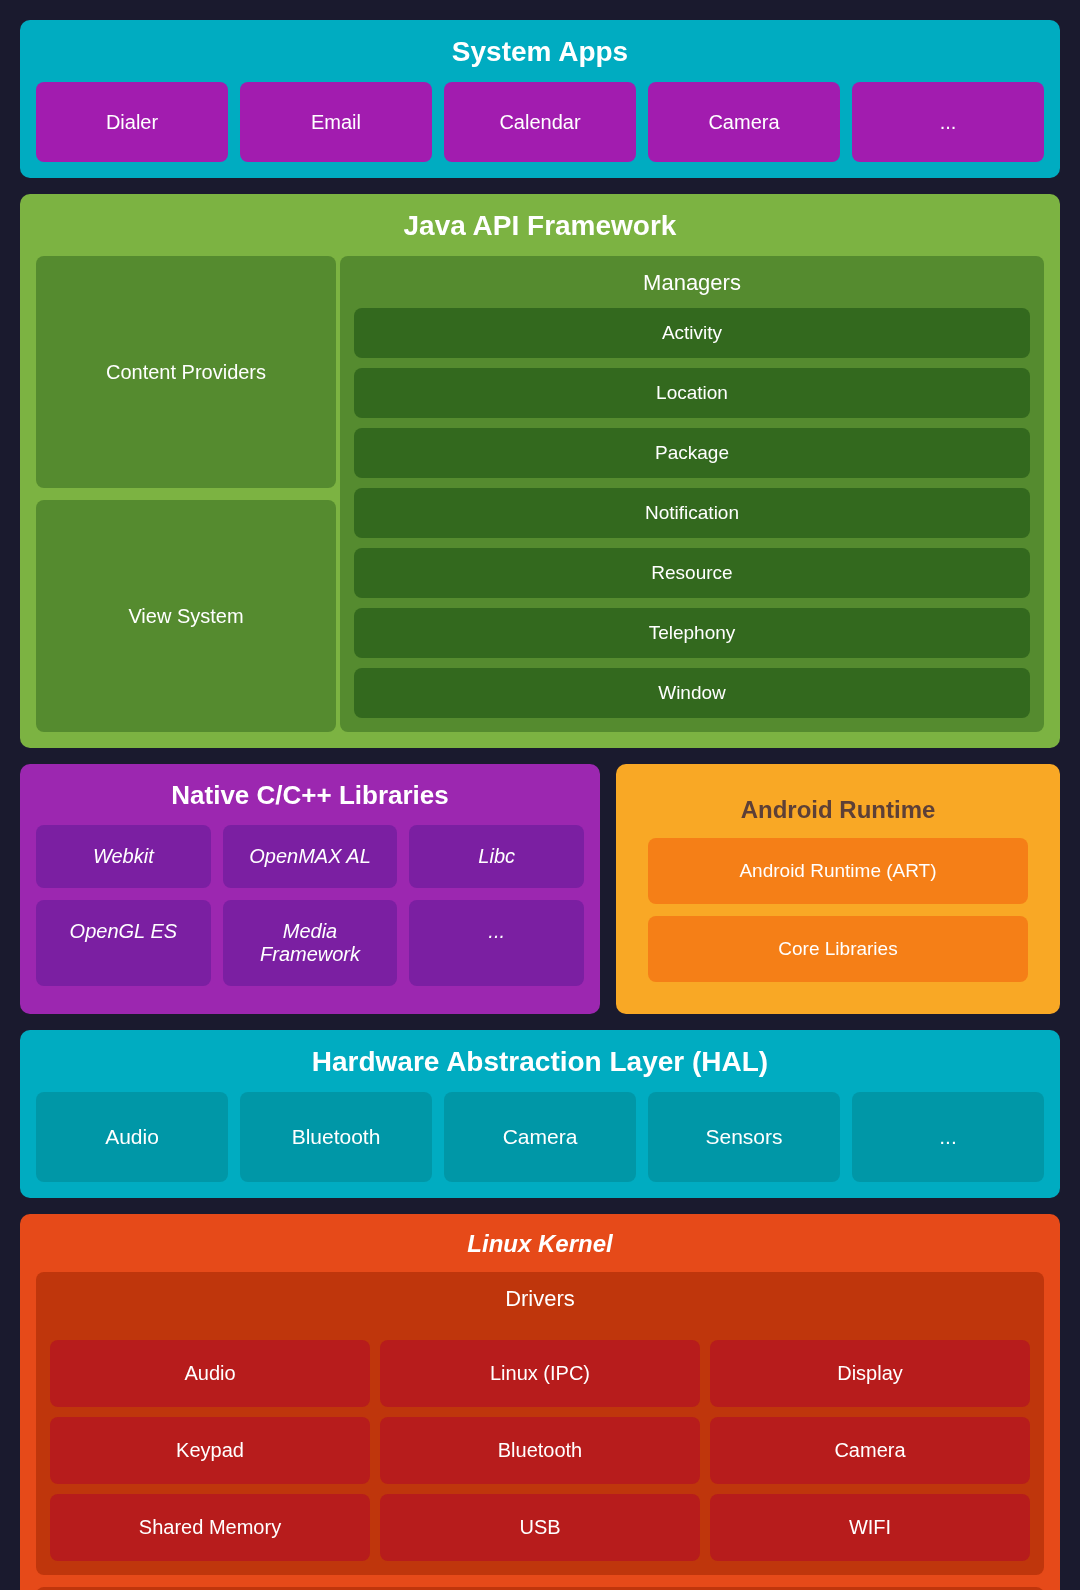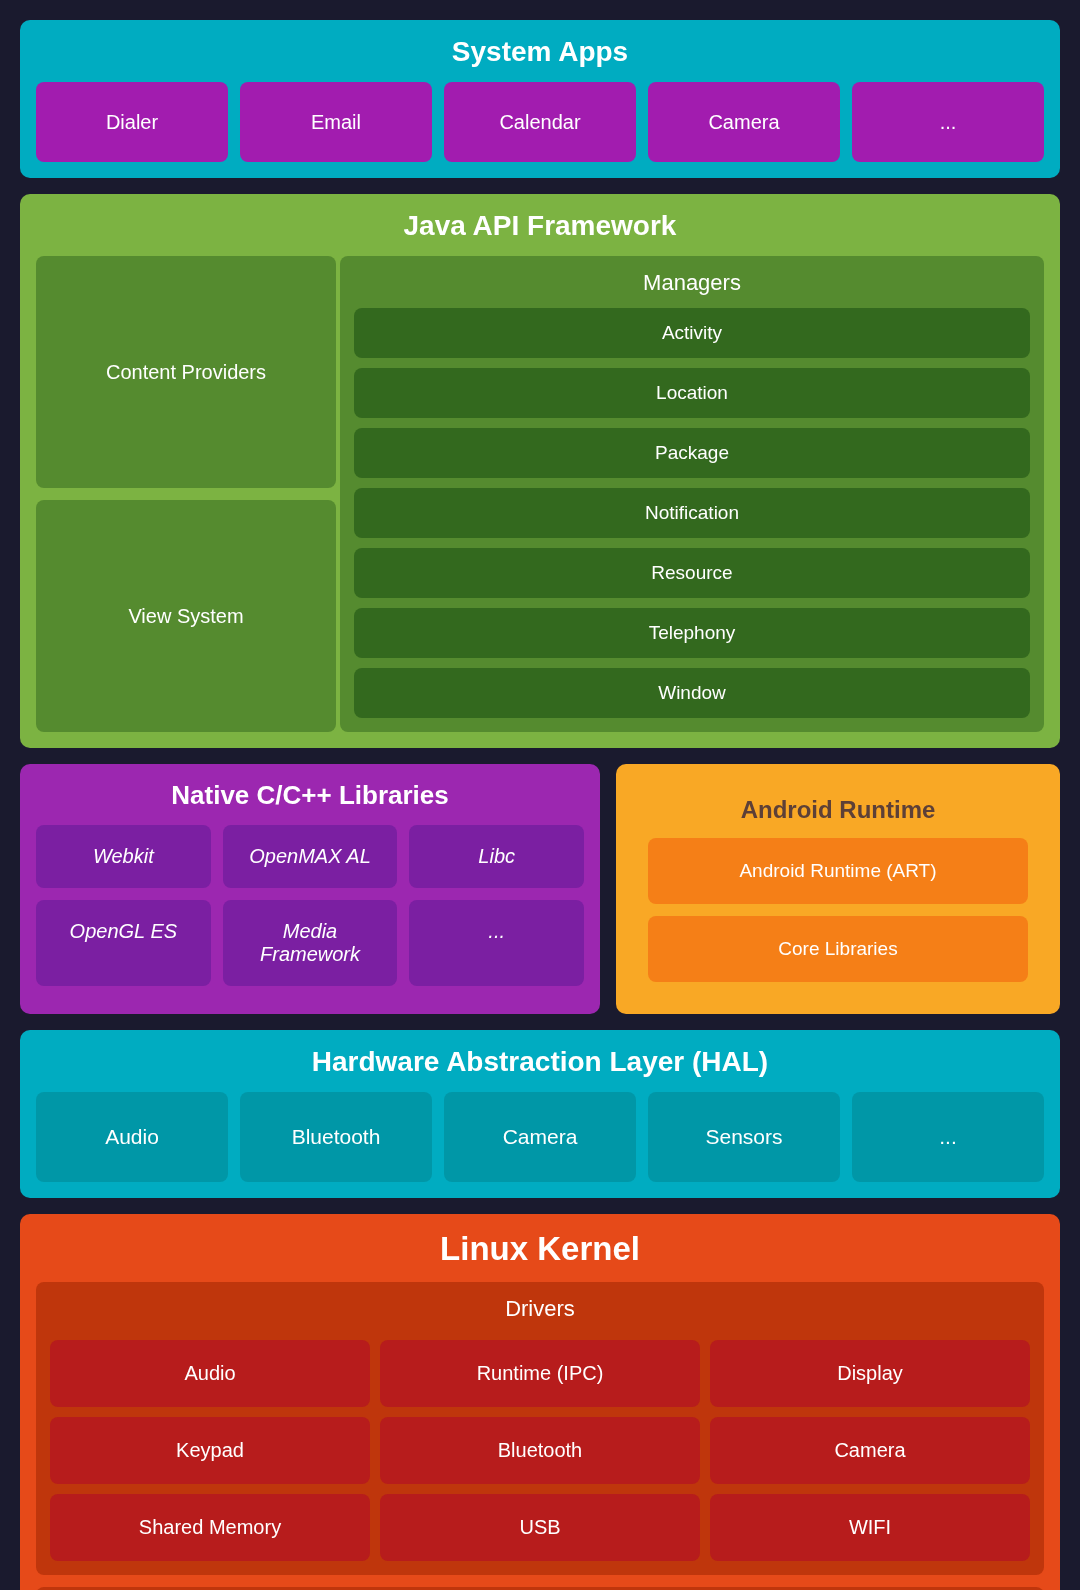--- a/index.html
+++ b/index.html
@@ -170,33 +170,34 @@
       flex: 1;
       height: 90px;
       font-size: 21px;
     }
 
     
     .linux-layer {
       background: #e64a19;
     }
     .linux-layer .layer-title {
-      font-size: 33px;
+      font-size: 24px;
+      font-style: italic;
     }
     .drivers-box {
       background: #bf360c;
       border-radius: 8px;
       padding: 14px;
       margin-bottom: 12px;
     }
     .drivers-title {
       text-align: center;
       font-size: 22px;
       color: white;
-      margin-bottom: 18px;
+      margin-bottom: 28px;
     }
     .drivers-grid {
       display: flex;
       flex-direction: column;
       gap: 10px;
     }
     .drivers-row {
       display: flex;
       gap: 10px;
     }
@@ -294,21 +295,21 @@
   </div>
 </div>
 
 <div class="layer linux-layer">
   <div class="layer-title">Linux Kernel</div>
   <div class="drivers-box">
     <div class="drivers-title">Drivers</div>
     <div class="drivers-grid">
       <div class="drivers-row">
         <div class="driver-card">Audio</div>
-        <div class="driver-card">Runtime (IPC)</div>
+        <div class="driver-card">Linux (IPC)</div>
         <div class="driver-card">Display</div>
       </div>
       <div class="drivers-row">
         <div class="driver-card">Keypad</div>
         <div class="driver-card">Bluetooth</div>
         <div class="driver-card">Camera</div>
       </div>
       <div class="drivers-row">
         <div class="driver-card">Shared Memory</div>
         <div class="driver-card">USB</div>

